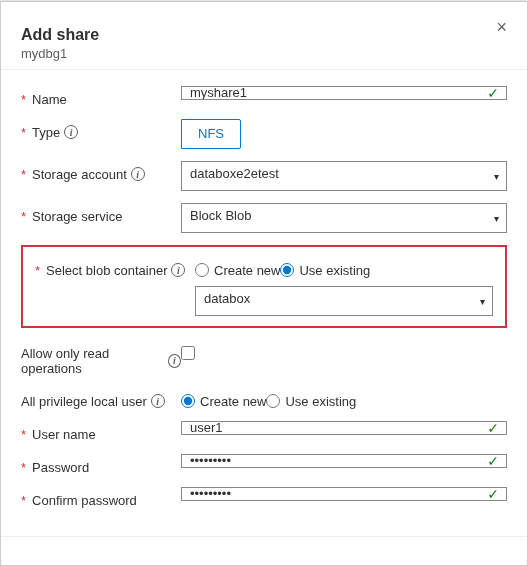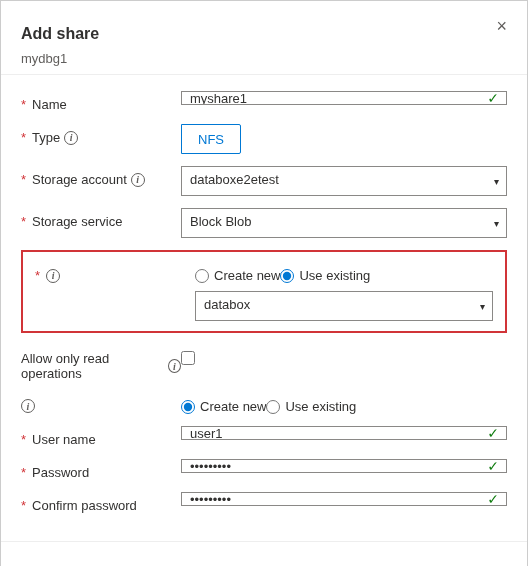--- a/index.html
+++ b/index.html
@@ -26,21 +26,21 @@
       position: relative;
     }
     .dialog-title {
       font-size: 16px;
       font-weight: 600;
       color: #323130;
     }
     .dialog-subtitle {
       font-size: 13px;
       color: #605e5c;
-      margin-top: 8px;
+      margin-top: 2px;
     }
     .close-btn {
       position: absolute;
       right: 14px;
       top: 14px;
       background: none;
       border: none;
       cursor: pointer;
       font-size: 18px;
       color: #605e5c;
@@ -285,20 +285,21 @@
           </select>
           <span class="select-arrow">▾</span>
         </div>
       </div>
     </div>
 
     <div class="highlight-section">
       <div class="highlight-row">
         <div class="form-label">
           <span class="required-star">*</span>
+          <span>Select blob container</span>
           <span class="info-icon">i</span>
         </div>
         <div class="highlight-controls">
           <div class="radio-group highlight-radios">
             <label class="radio-label">
               <input type="radio" class="radio-input" name="blob_container" style="">
               <span>Create new</span>
             </label>
             <label class="radio-label">
               <input type="radio" class="radio-input" name="blob_container" checked="" style="">
@@ -320,20 +321,21 @@
         <span>Allow only read operations</span>
         <span class="info-icon">i</span>
       </div>
       <div class="form-control">
         <input type="checkbox" class="checkbox-input" style="">
       </div>
     </div>
 
     <div class="form-row">
       <div class="form-label">
+        <span>All privilege local user</span>
         <span class="info-icon">i</span>
       </div>
       <div class="form-control">
         <div class="radio-group">
           <label class="radio-label">
             <input type="radio" class="radio-input" name="privilege" checked="" style="">
             <span>Create new</span>
           </label>
           <label class="radio-label">
             <input type="radio" class="radio-input" name="privilege" style="">

